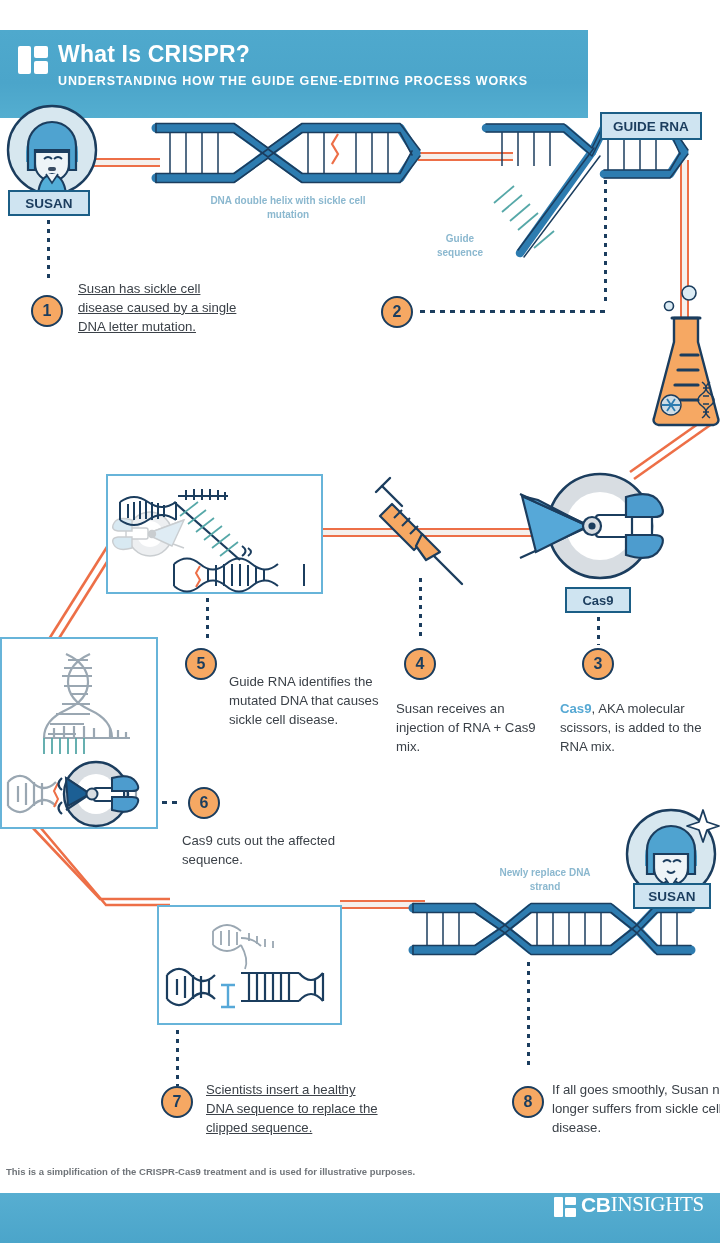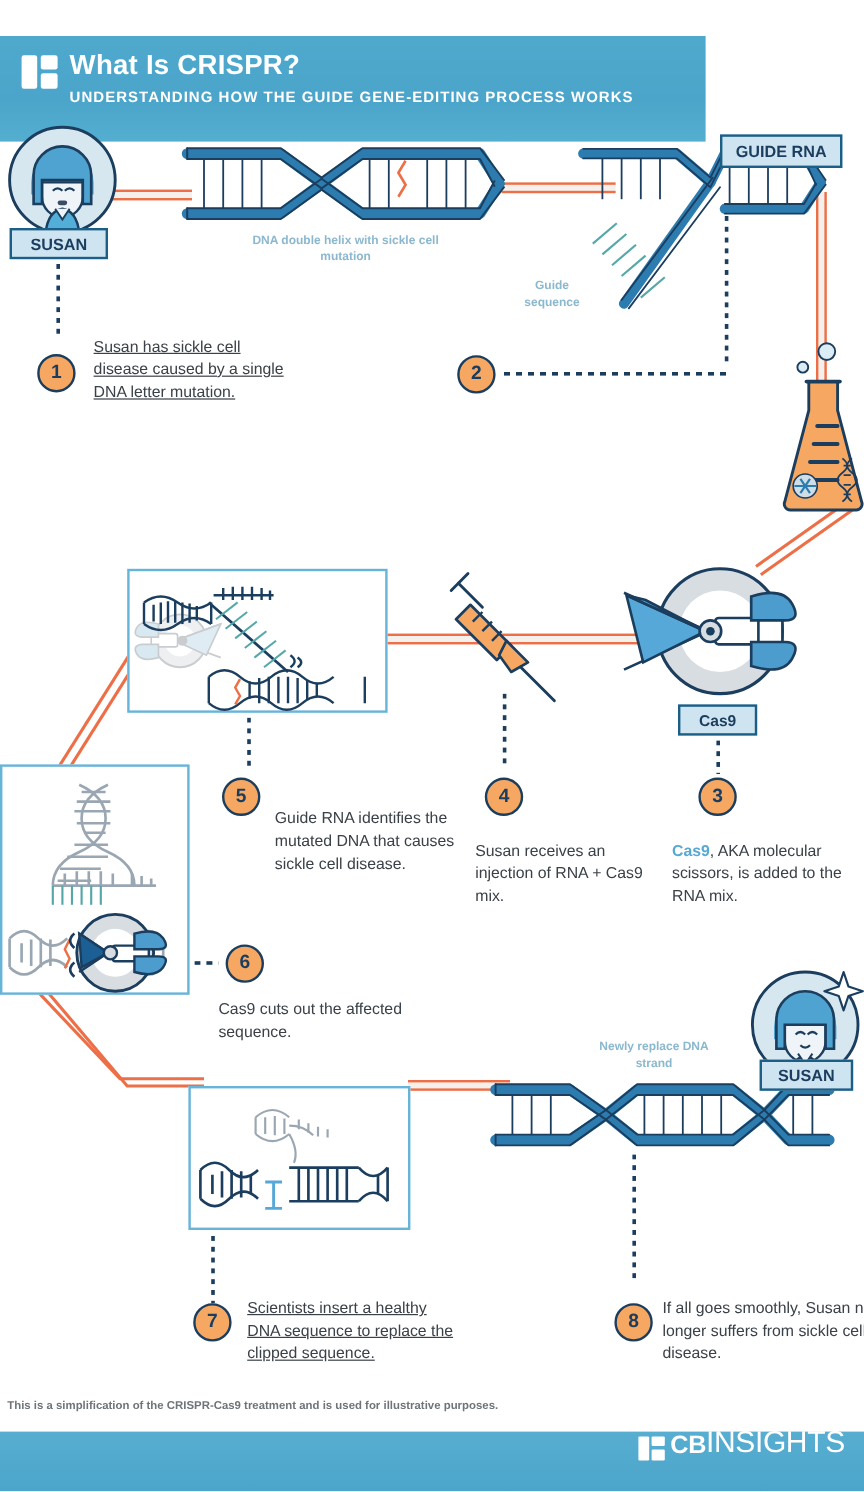--- a/index.html
+++ b/index.html
@@ -23,21 +23,21 @@
   .disclaimer{position:absolute;left:6px;top:1166px;font-size:9.5px;color:#6f7479;font-weight:bold;}
   .footer{position:absolute;left:0;top:1193px;width:720px;height:50px;
     background:linear-gradient(180deg,#57aed1 0%,#4ba5ca 100%);}
   .ft-logo{position:absolute;right:16px;top:2px;height:22px;display:flex;align-items:flex-end;margin-left:31px;}
   .ft-mark{position:relative;width:22px;height:20px;margin-right:5px;}
   .ft-mark i{position:absolute;background:#fff;display:block;}
   .fm1{left:0;top:0;width:9px;height:20px;border-radius:1px;}
   .fm2{left:11px;top:0;width:11px;height:8px;border-radius:1px;}
   .fm3{left:11px;top:11px;width:11px;height:9px;border-radius:1px;}
   .ft-cb{color:#fff;font-size:21px;font-weight:bold;letter-spacing:-.3px;}
-  .ft-in{color:#fff;font-size:25px;font-weight:normal;letter-spacing:-.3px;}
+  .ft-in{color:#fff;font-size:21px;font-weight:normal;letter-spacing:-.3px;font-family:Liberation Serif, serif;}
 
   
   .num{position:absolute;width:32px;height:32px;border-radius:50%;
     background:#f6a863;border:2.4px solid #1b3d5e;box-sizing:border-box;
     color:#1b3d5e;font-size:16px;font-weight:bold;display:flex;
     align-items:center;justify-content:center;}
   .steptext{position:absolute;font-size:13.2px;line-height:1.43;color:#3b4148;}
   .steptext b{color:#57a9d4;font-weight:bold;}
   .caption{position:absolute;font-size:10px;line-height:1.35;font-weight:bold;
     color:#8bb8cf;text-align:center;}

